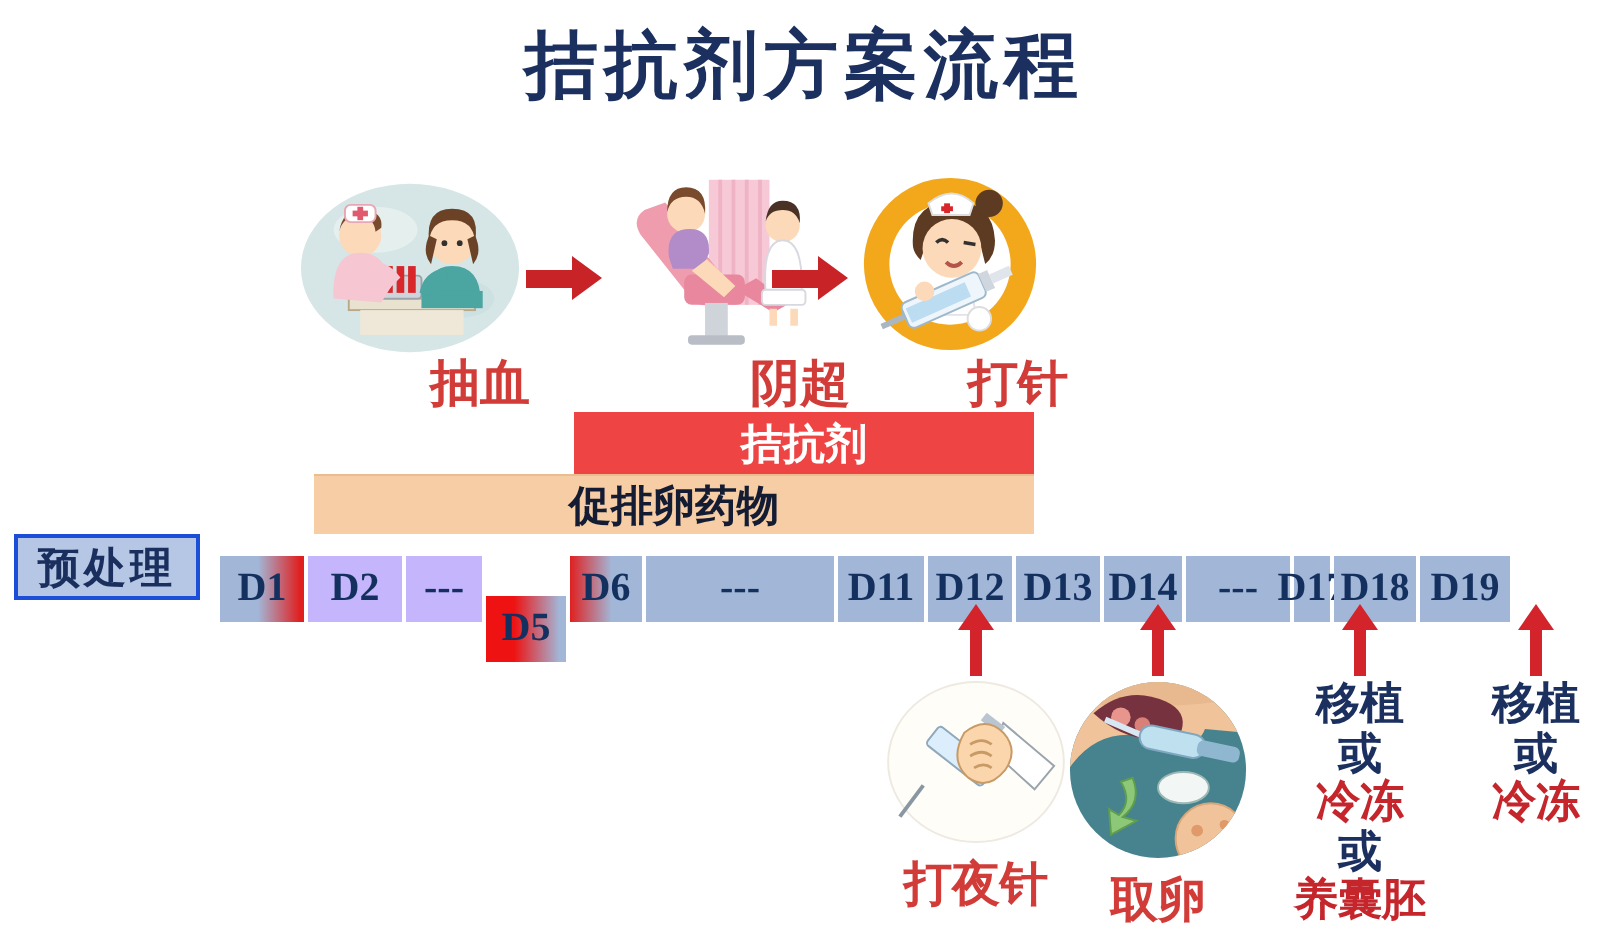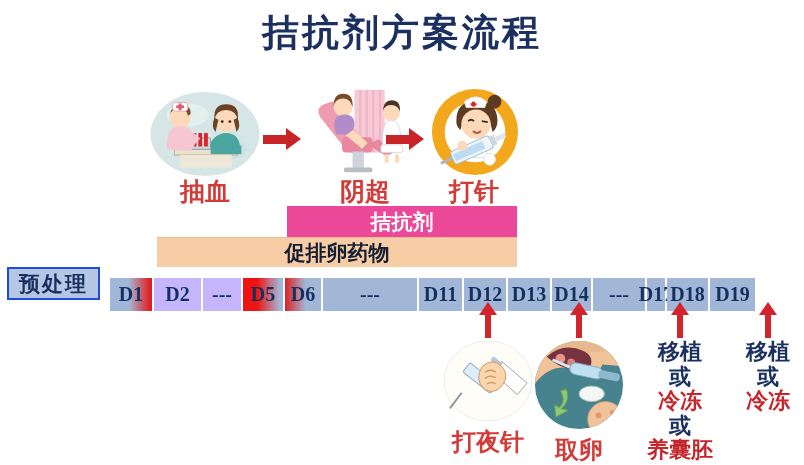--- a/index.html
+++ b/index.html
@@ -3,44 +3,44 @@
 <meta charset="utf-8">
 <style>
   html,body{margin:0;padding:0;background:#fff;}
   #stage{position:relative;width:804px;height:465px;background:#ffffff;overflow:hidden;
          font-family:"Liberation Serif","DejaVu Serif",serif;}
   
   .title{position:absolute;top:8px;left:0;width:804px;text-align:center;
          font-size:37px;font-weight:bold;color:#1c3060;letter-spacing:3px;}
   
   .illu{position:absolute;}
-  .step-label{position:absolute;top:175px;width:120px;text-align:center;
+  .step-label{position:absolute;top:175px;width:120px;text-align:right;
               font-size:25px;font-weight:bold;color:#d23c38;}
   
   .h-arrow{position:absolute;display:flex;align-items:center;height:22px;}
   .h-arrow .tail{width:23px;height:9px;background:#c82428;}
   .h-arrow .head{width:0;height:0;border-left:15px solid #c82428;
                  border-top:11px solid transparent;border-bottom:11px solid transparent;}
   
   .bar{position:absolute;display:flex;align-items:center;justify-content:center;
        font-weight:bold;font-size:21px;}
-  .bar-antagonist{left:287px;top:206px;width:230px;height:31px;background:#ec4899;color:#ffffff;text-align:center;}
+  .bar-antagonist{left:287px;top:206px;width:230px;height:31px;background:#ef4444;color:#ffffff;text-align:center;}
   .bar-stimulation{left:157px;top:237px;width:360px;height:29px;background:#f6cda4;
                    color:#131c33;border-top:1px solid #eabd8e;text-align:right;}
   
   .pretreat{position:absolute;left:7px;top:267px;width:89px;height:29px;
             background:#b5c7e4;border:2px solid #1d4ed8;display:flex;align-items:center;
             justify-content:center;font-size:21px;font-weight:bold;color:#1a2f5e;letter-spacing:2px;}
   .timeline{position:absolute;left:110px;top:278px;height:33px;display:flex;gap:2px;}
   .cell{height:33px;display:flex;align-items:center;justify-content:center;
         font-size:20px;font-weight:bold;color:#14305e;}
   .c-blue{background:#a2b7d8;}
   .c-red{background:#c4b5fd;}
   .c-b2r{background:linear-gradient(to right,#a2b7d8 45%,#e02020 95%);}
-  .c-r2b{background:linear-gradient(to right,#ee1212 35%,#a2b7d8 92%);}
+  .c-r2b{background:linear-gradient(to right,#ee1212 35%,#a2b7d8 92%);margin-top:20px;}
   .c-rf{background:linear-gradient(to right,#e02020 0%,#a2b7d8 58%);}
   
   .ann{position:absolute;top:302px;display:flex;flex-direction:column;align-items:center;}
   .up-arrow{display:flex;flex-direction:column;align-items:center;}
   .up-arrow .head{width:0;height:0;border-bottom:13px solid #d2242a;
                   border-left:9px solid transparent;border-right:9px solid transparent;}
   .up-arrow .tail{width:6px;height:23px;background:#d2242a;}
   .ann-label{font-size:24px;font-weight:bold;color:#d23c38;margin-top:4px;white-space:nowrap;}
   .ann-line{font-size:22px;font-weight:bold;line-height:24.5px;white-space:nowrap;}
   .ann .spacer{height:2px;}

